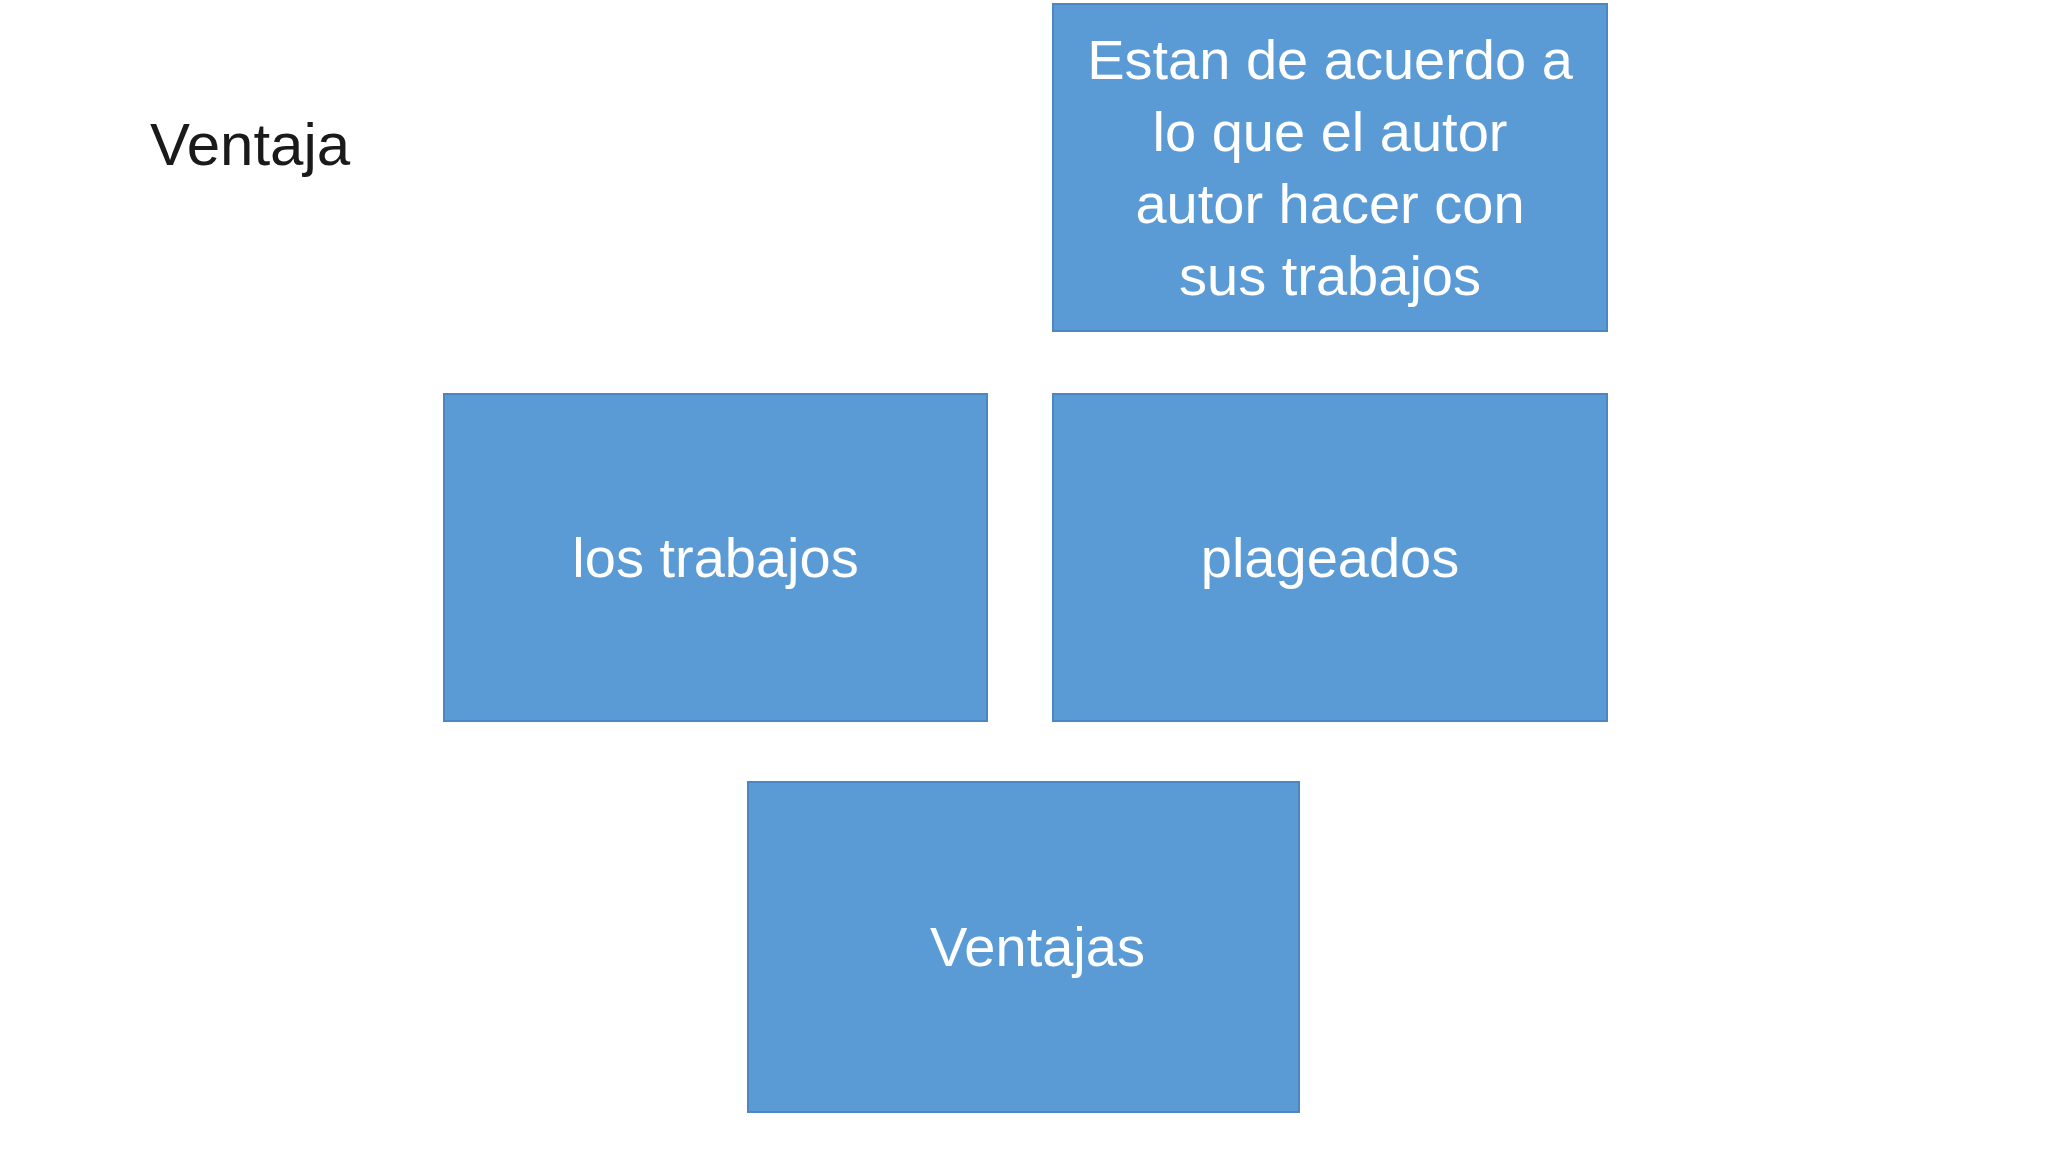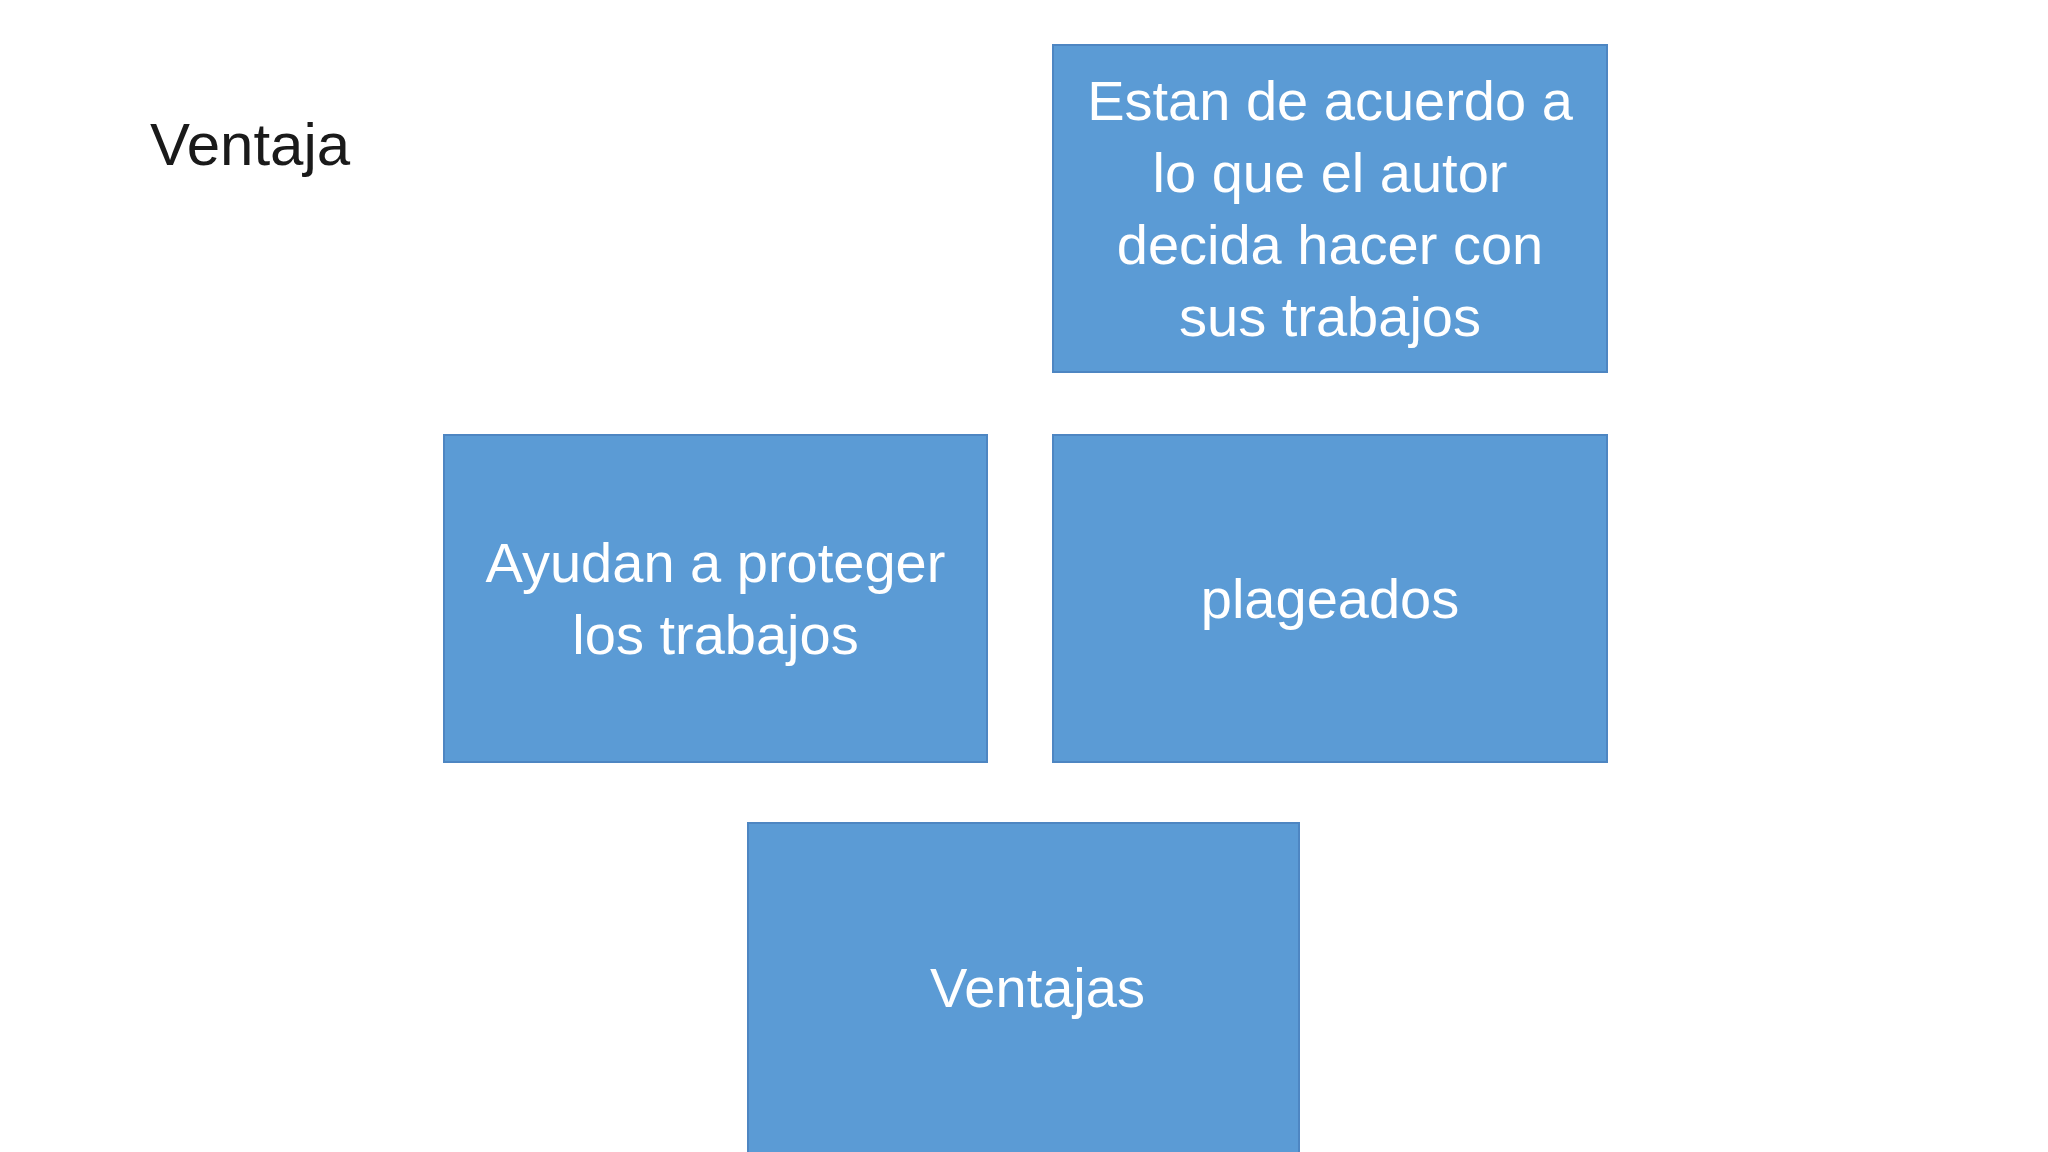--- a/index.html
+++ b/index.html
@@ -37,21 +37,20 @@
     border: 2px solid var(--box-border, #4e86c2);
     color: var(--box-text, #ffffff);
     display: flex;
     flex-direction: column;
     justify-content: center;
     align-items: center;
     text-align: center;
     font-size: 56px;
     line-height: 72px;
     z-index: 2;
-    margin-top: 41px;
   }
   .box .line {
     display: block;
     white-space: nowrap;
   }
   .box-1 { left: 443px;  top: 3px;   width: 545px; height: 329px; }
   .box-2 { left: 1052px; top: 3px;   width: 556px; height: 329px; }
   .box-3 { left: 443px;  top: 393px; width: 545px; height: 329px; }
   .box-4 { left: 1052px; top: 393px; width: 556px; height: 329px; }
   .box-5 { left: 747px;  top: 781px; width: 553px; height: 332px; padding-left: 28px; }
@@ -60,26 +59,25 @@
 <body>
 
 <div class="slide">
 
   <div class="slide-title">Ventaja</div>
 
 
   <div class="box box-2">
     <span class="line">Estan de acuerdo a</span>
     <span class="line">lo que el autor</span>
-    <span class="line">decida hacer con</span>
+    <span class="line">autor hacer con</span>
     <span class="line">sus trabajos</span>
   </div>
 
   <div class="box box-3">
-    <span class="line">Ayudan a proteger</span>
     <span class="line">los trabajos</span>
   </div>
 
   <div class="box box-4">
     <span class="line">plageados</span>
   </div>
 
   <div class="box box-5">
     <span class="line">Ventajas</span>
   </div>

